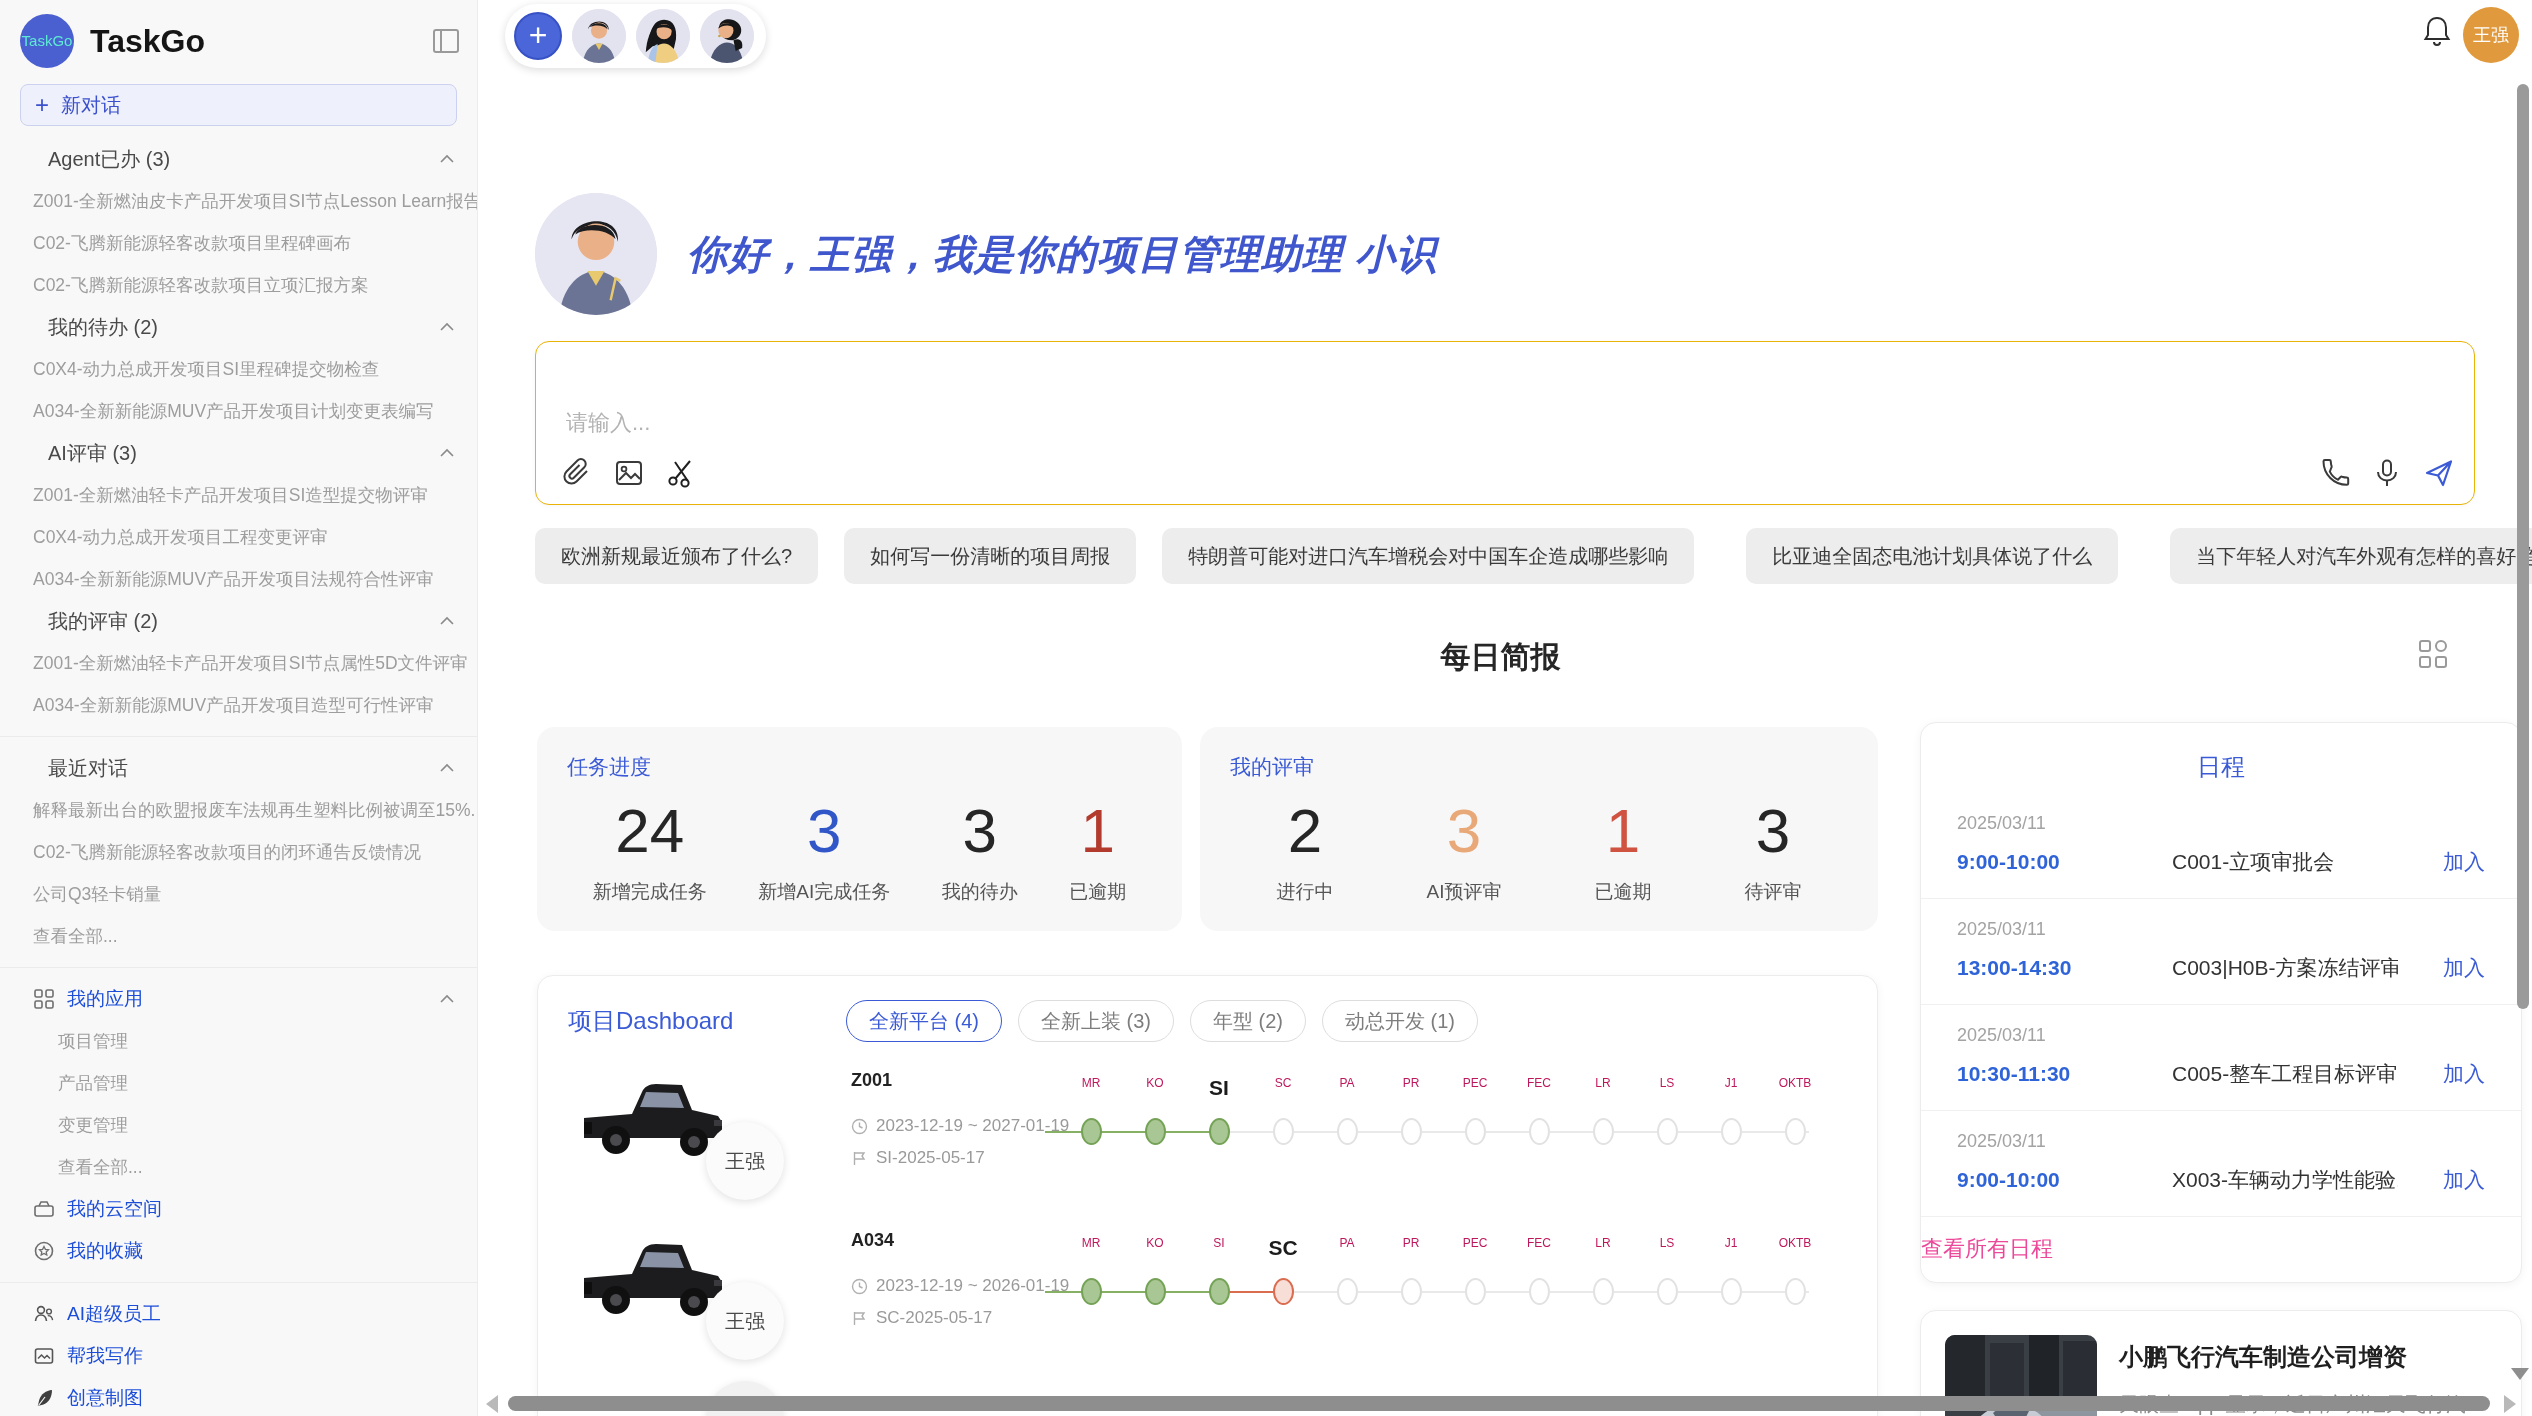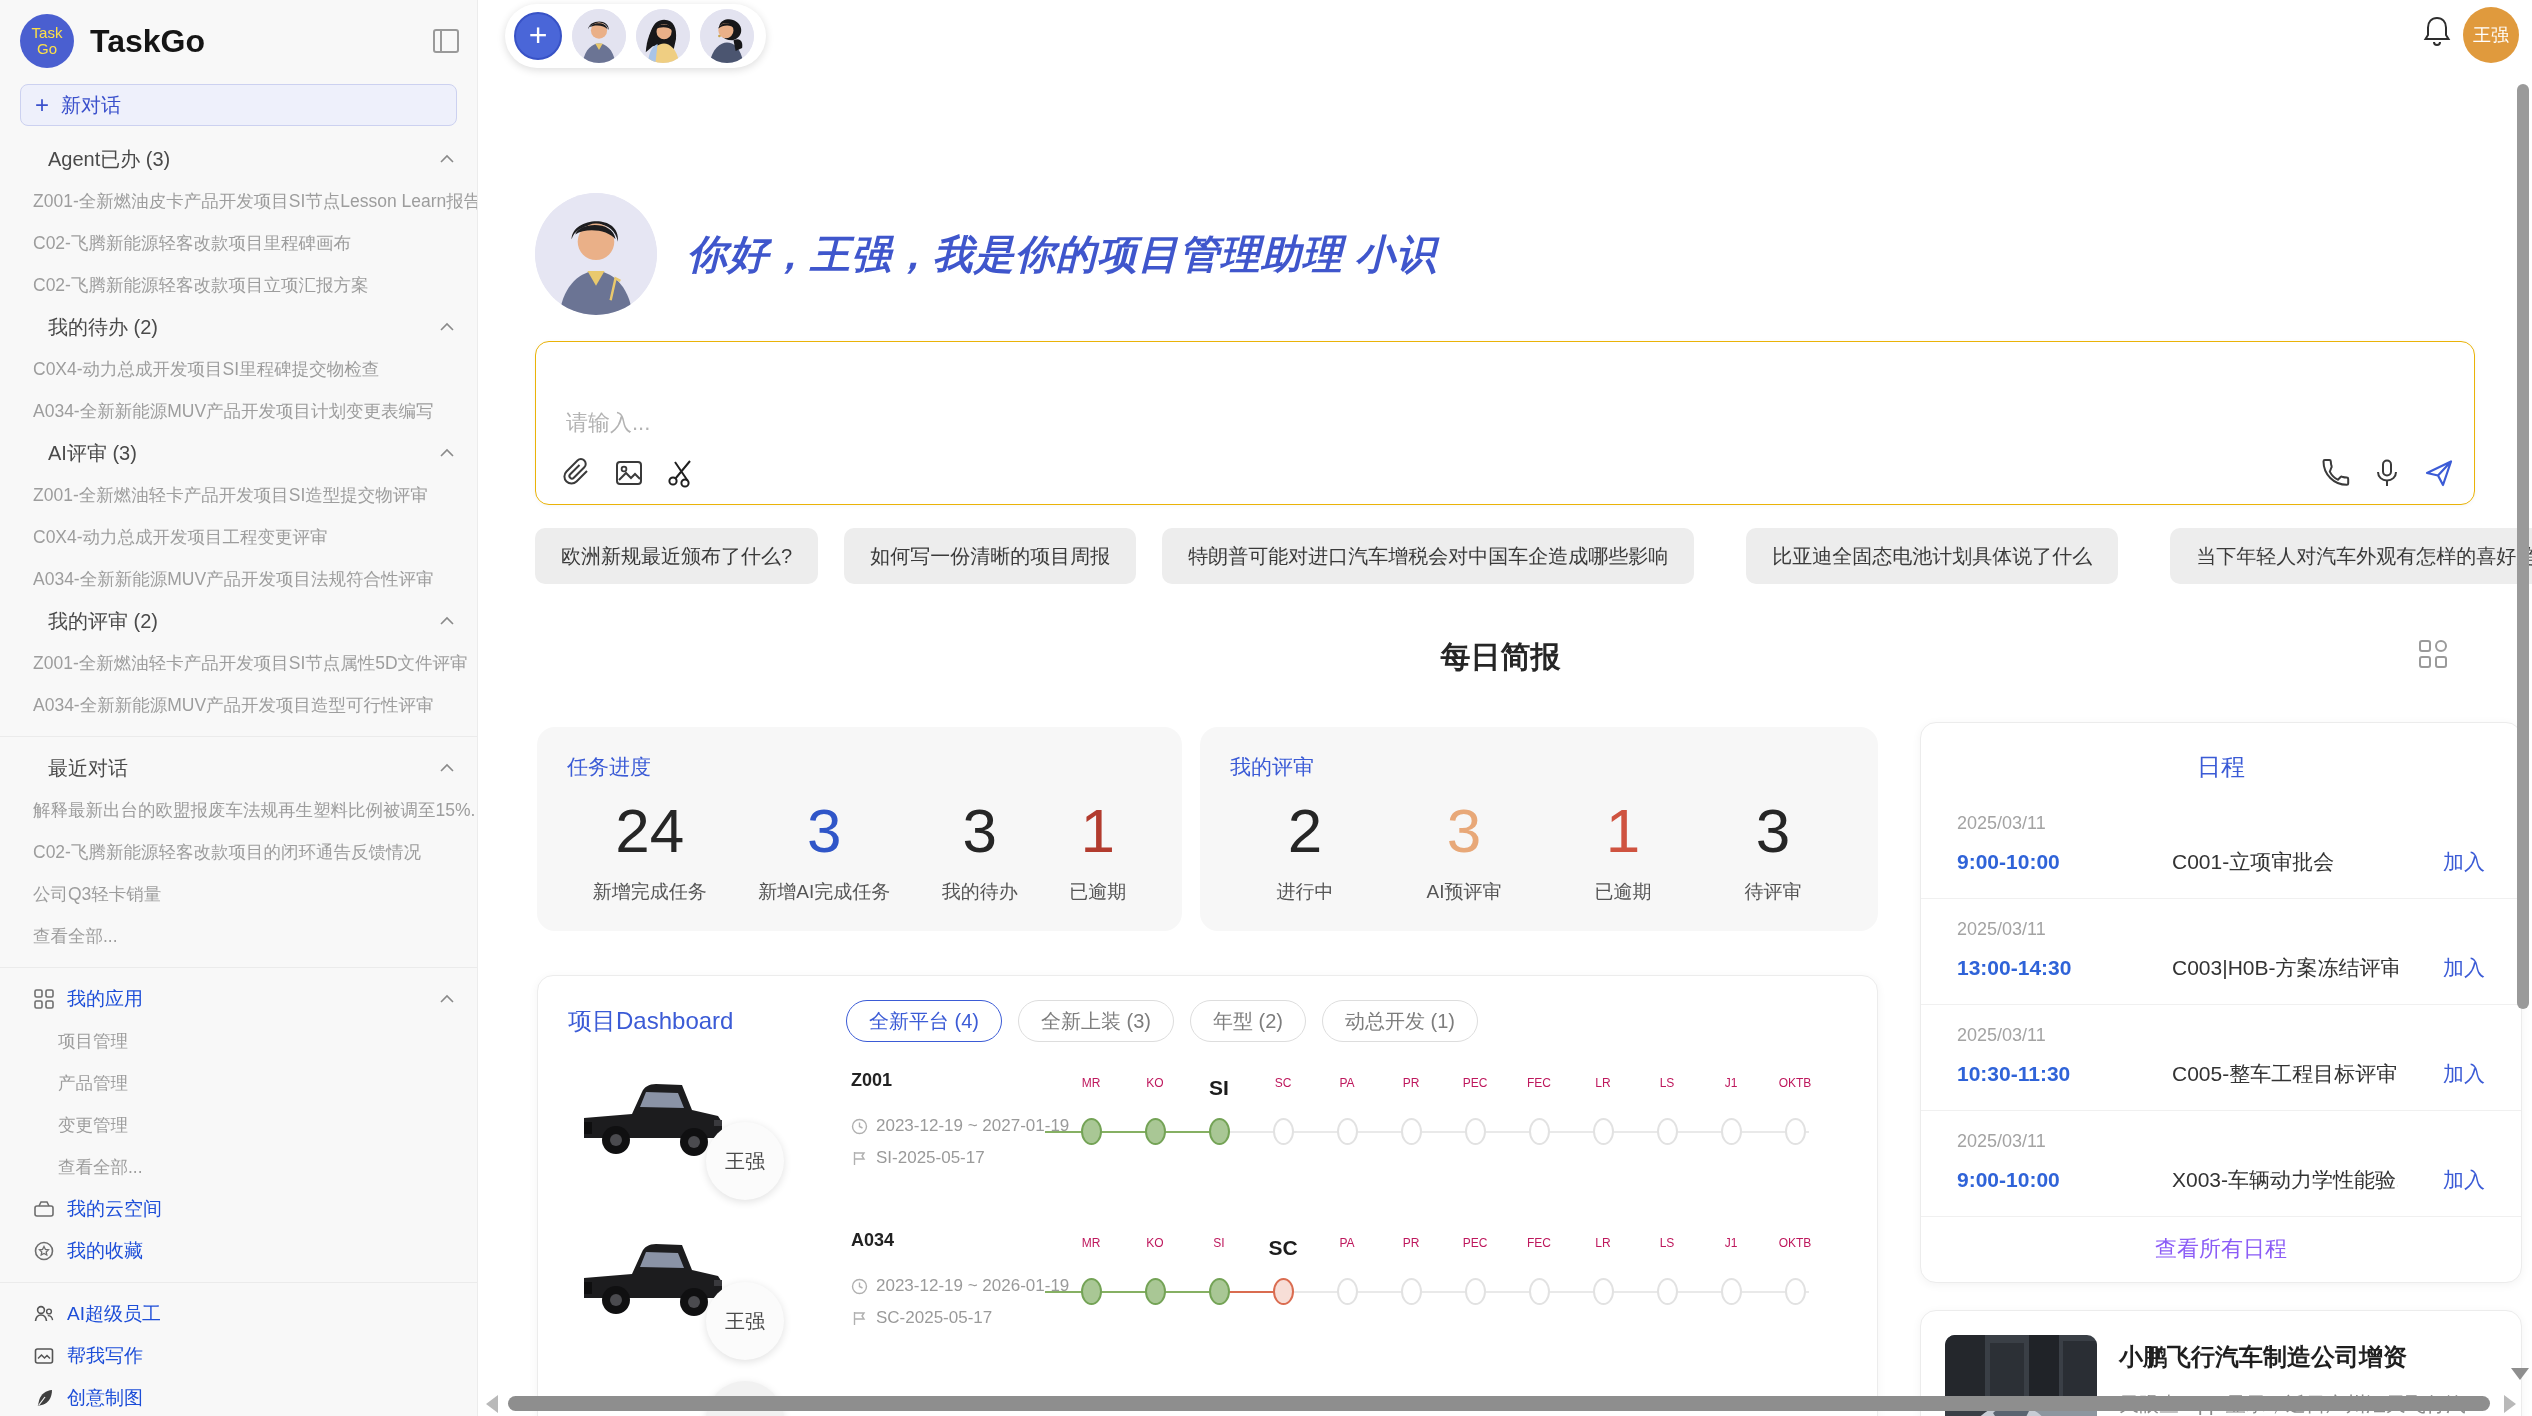--- a/index.html
+++ b/index.html
@@ -4,22 +4,22 @@
 <style>
   * { margin:0; padding:0; box-sizing:border-box; }
   html,body { width:2532px; height:1416px; overflow:hidden; background:#fff;
     font-family:"Liberation Sans","DejaVu Sans",sans-serif; }
   .stage { position:relative; width:2532px; height:1416px; display:flex; }
 
   
   .sidebar { width:478px; height:100%; background:#f8f8f8; border-right:1px solid #ececec;
     flex:none; overflow:hidden; }
   .sb-header { display:flex; align-items:center; padding:14px 18px 0 20px; }
-  .logo-circle { width:54px; height:54px; border-radius:50%; background:#4a5fd0; color:#fde047;
-    display:flex; flex-direction:column; align-items:center; justify-content:center;
+  .logo-circle { width:54px; height:54px; border-radius:50%; background:#4a5fd0; color:#5eead4;
+    display:flex; align-items:center; justify-content:center;
     font-size:15px; line-height:16px; flex:none; }
   .app-title { font-size:32px; font-weight:700; color:#151515; margin-left:16px; flex:1; }
   .collapse-btn { width:26px; height:24px; border:2px solid #9a9a9a; border-radius:3px; position:relative; }
   .collapse-btn::after { content:""; position:absolute; left:5px; top:0; bottom:0; width:2px; background:#9a9a9a; }
   .new-chat { margin:16px 20px 0; height:42px; background:#eef0fb; border:1px solid #ccd1f0;
     border-radius:8px; display:flex; align-items:center; padding:0 14px; color:#3a50cc;
     font-size:20px; cursor:pointer; }
   .new-chat .plus { font-size:24px; margin-right:12px; font-weight:400; }
   .sb-scroll { margin-top:12px; }
   .sb-row { height:42px; display:flex; align-items:center; padding:0 22px 0 33px; white-space:nowrap; overflow:hidden; }
@@ -78,21 +78,21 @@
   .sched { position:absolute; left:1442px; top:722px; width:602px; height:561px; background:#fff;
     border:1px solid #ececec; border-radius:16px; box-shadow:0 2px 10px rgba(0,0,0,.05); }
   .sched-title { text-align:center; margin-top:28px; font-size:24px; color:#3b5bd6; }
   .ev { padding:20px 36px 22px; border-bottom:1px solid #f0f0f0; }
   .ev:last-of-type { border-bottom:1px solid #f0f0f0; }
   .ev .date { font-size:18px; color:#a3a3a3; }
   .ev .row { display:flex; align-items:center; margin-top:14px;gap:45px; }
   .ev .time { width:170px; font-size:21px; font-weight:700; color:#2f63d8; }
   .ev .name { flex:1; font-size:21px; color:#333; white-space:nowrap; overflow:hidden; }
   .ev .join { font-size:21px; color:#3b5bd6; cursor:pointer; }
-  .sched-viewall { position:absolute; bottom:18px; width:100%; text-align:center; font-size:22px; color:#8b5cf6; cursor:pointer;margin-top:29px; }
+  .sched-viewall { position:absolute; bottom:18px; width:100%; text-align:left; font-size:22px; color:#ec4899; cursor:pointer;margin-top:29px; }
 
   
   .dash { position:absolute; left:59px; top:975px; width:1341px; height:620px; background:#fff;
     border:1px solid #ececec; border-radius:16px; box-shadow:0 2px 10px rgba(0,0,0,.05); overflow:hidden; }
   .dash-head { display:flex; align-items:center; padding:24px 30px 0; }
   .dash-title { font-size:24px; color:#3b5bd6; width:278px; }
   .dash-tabs { display:flex; gap:16px; }
   .dtab { height:42px; border-radius:21px; border:1px solid #ddd; color:#7d7d7d; font-size:20px;
     display:flex; align-items:center; padding:0 22px; background:#fff; cursor:pointer; white-space:nowrap; }
   .dtab.active { border:1px solid #3b5bd6; color:#3b5bd6; }

